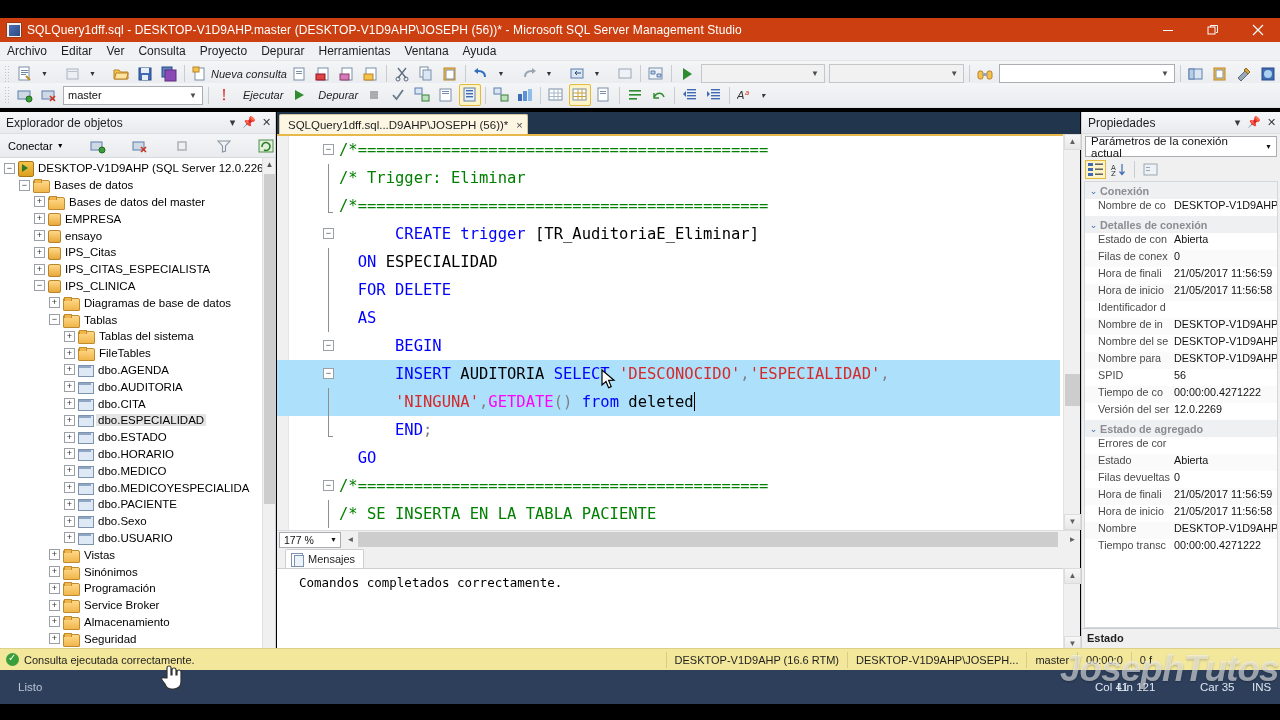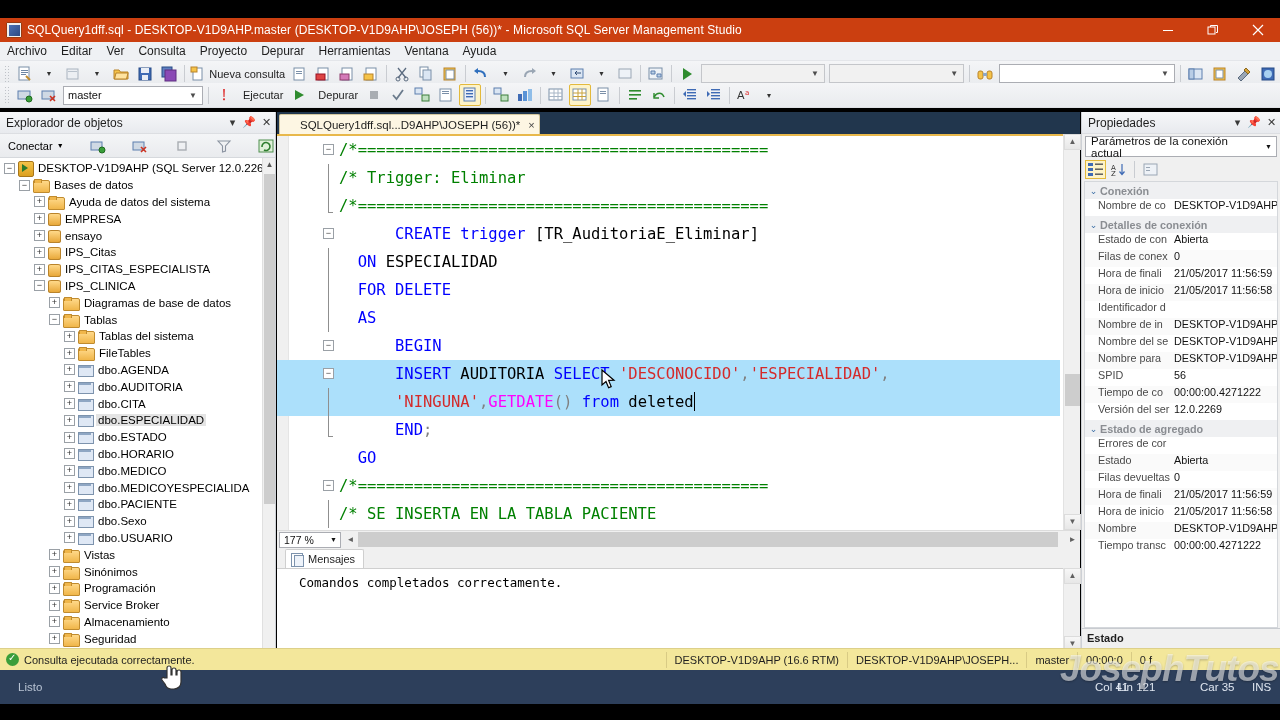--- a/index.html
+++ b/index.html
@@ -49,23 +49,23 @@
     display: flex; align-items: center; border-bottom: 1px solid #dfe1e5;
   }
   .toolbar1 { top: 61px; }
   .toolbar2 { top: 83px; height: 25px; }
   .grip {
     width: 6px; height: 18px; margin: 0 3px 0 4px; flex: 0 0 auto;
     background-image: radial-gradient(#b6bac0 40%, transparent 41%);
     background-size: 3px 3px; opacity: .85;
   }
   .tbtn {
-    height: 22px; min-width: 22px; display: flex; align-items: center; justify-content: center;
+    height: 22px; min-width: 22px; display: flex; align-items: center; 
     margin: 0 1px; padding: 8px 2px; border: 1px solid transparent; border-radius: 2px;
-    font-size: 11px; color: #1e1e1e; white-space: nowrap;
+    font-size: 11px; color: #1e1e1e; white-space: nowrap; font-style: italic;
   }
   .tbtn.active { background: #fdf3c8; border: 1px solid #e3b93c; }
   .tbtn .lbl { margin-left: 3px; font-size: 11px; }
   .tsep { width: 1px; height: 17px; background: #c9ccd1; margin: 0 3px; flex: 0 0 auto; }
   .tcombo {
     height: 19px; border: 1px solid #abadb3; background: #fff;
     display: flex; align-items: center; font-size: 11px; color: #111;
     padding: 0 2px 0 4px; margin: 0 2px;
   }
   .tcombo .cval { flex: 1 1 auto; overflow: hidden; white-space: nowrap; }
@@ -147,21 +147,21 @@
   .srvico::after {
     content: ""; position: absolute; left: 4px; top: 3px; width: 0; height: 0;
     border-left: 6px solid #2b7a2b; border-top: 4px solid transparent; border-bottom: 4px solid transparent;
   }
 
   
   .editor-wrap { position: absolute; left: 277px; top: 112px; width: 803px; height: 560px; background: #f0f0f0; }
   .tabstrip { height: 22px; background: #21364d; display: flex; align-items: flex-end; padding-left: 2px; }
   .doctab {
     height: 20px; background: #fdf6e3; border: 1px solid #d4c79e; border-bottom: none;
-    display: flex; align-items: center; padding: 0 4px 0 20px; font-size: 11.5px; color: #1e1e1e;
+    display: flex; align-items: center; padding: 0 4px 0 8px; font-size: 11.5px; color: #1e1e1e;
     border-radius: 2px 2px 0 0;
   }
   .doctab .x { margin-left: 8px; font-size: 11px; color: #444; }
 
   .code-area {
     position: absolute; left: 0; top: 22px; width: 803px; height: 396px;
     background: #fff; overflow: hidden;
     border-top: 2px solid #e8b84b;
   }
   .gutter-indic { position: absolute; left: 0; top: 0; width: 12px; height: 100%; background: #f0f0f0; border-right: 1px solid #e5e5e5; }
@@ -853,21 +853,21 @@
             <span class="tlabel">DESKTOP-V1D9AHP (SQL Server 12.0.2269</span>
           </div>
           <div class="trow" style="padding-left: 19px;">
             <span class="exp">−</span>
             <span class="folder"></span>
             <span class="tlabel">Bases de datos</span>
           </div>
           <div class="trow" style="padding-left: 34px;">
             <span class="exp">+</span>
             <span class="folder"></span>
-            <span class="tlabel">Ayuda de datos del sistema</span>
+            <span class="tlabel">Bases de datos del master</span>
           </div>
           <div class="trow" style="padding-left: 34px;">
             <span class="exp">+</span>
             <span class="dbcyl"></span>
             <span class="tlabel">EMPRESA</span>
           </div>
           <div class="trow" style="padding-left: 34px;">
             <span class="exp">+</span>
             <span class="dbcyl"></span>
             <span class="tlabel">ensayo</span>

